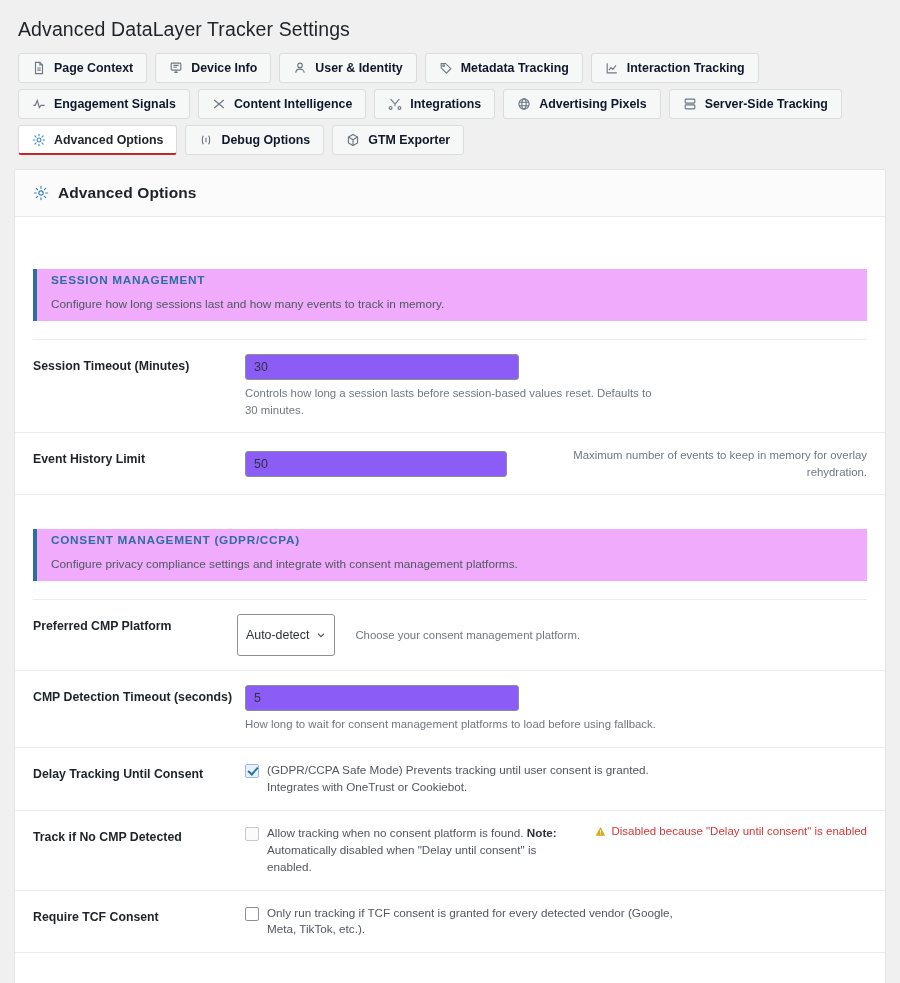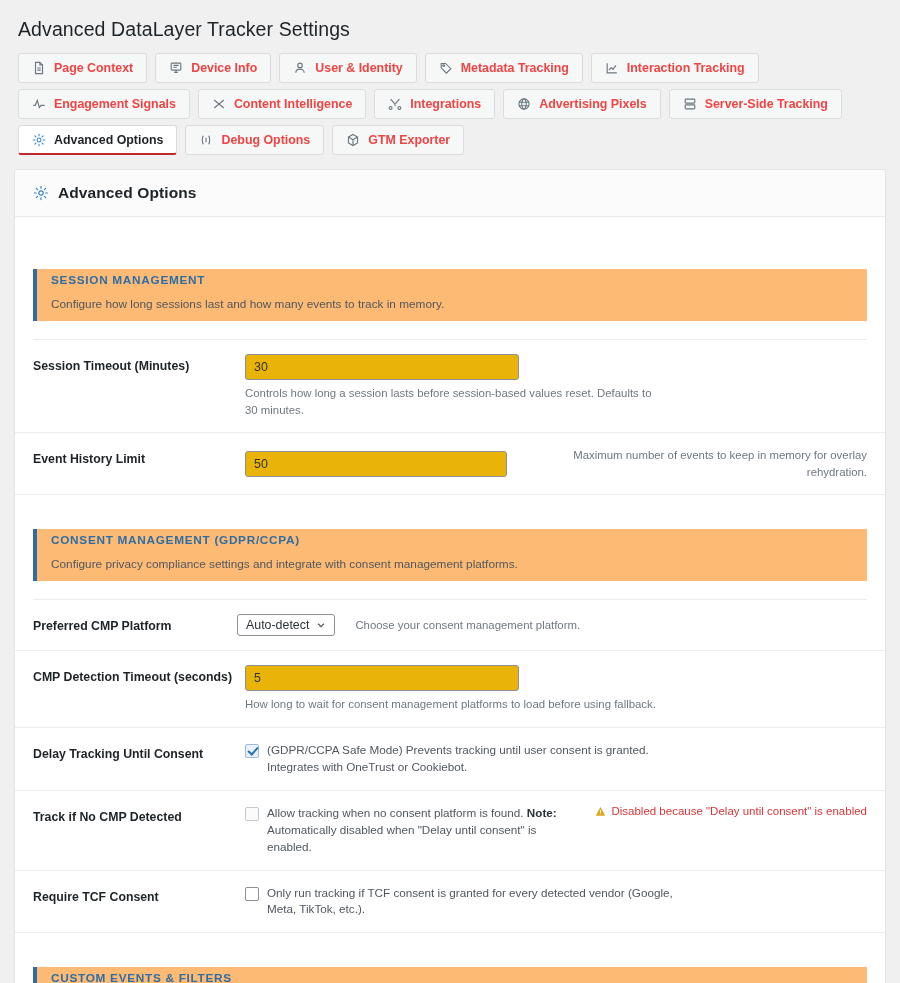--- a/index.html
+++ b/index.html
@@ -34,21 +34,21 @@
     display: flex;
     align-items: center;
     gap: 8px;
     background: #f6f7f7;
     border: 1px solid #dcdcde;
     border-radius: 3px;
     padding: 0 13px;
     height: 30px;
     font-size: 12.4px;
     font-weight: 600;
-    color: #ef4444;
+    color: #0f172a;
     white-space: nowrap;
     cursor: pointer;
     position: relative;
   }
   .tab.active {
     background: #ffffff;
     border-color: #dcdcde;
     border-bottom: 2px solid #c1272d;
     color: #1d2327;
   }
@@ -79,21 +79,21 @@
     letter-spacing: .1px;
   }
   .panel-head .hicon { color: #3582c4; display: flex; }
 
   .panel-body { padding: 0 0 0 0; }
 
   
   .section-banner {
     margin: 34px 18px 0 18px;
     border-left: 4px solid #2e6da4;
-    background: #fdba74;
+    background: #f0abfc;
     padding: 4px 0 10px 14px;
   }
   .section-banner.first { margin-top: 52px; }
   .section-banner .stitle {
     font-size: 11.8px;
     font-weight: 700;
     color: #2e6da4;
     letter-spacing: .7px;
   }
   .section-banner .sdesc {
@@ -123,21 +123,21 @@
     padding-top: 5px;
     line-height: 1.3;
   }
   .fctl { flex: 1; min-width: 0; }
 
   .txtinput {
     display: block;
     height: 26px;
     border: 1px solid #8c8f94;
     border-radius: 3px;
-    background: #eab308;
+    background: #8b5cf6;
     font-family: "Liberation Sans", sans-serif;
     font-size: 12.4px;
     color: #2c3338;
     padding: 0 8px;
     line-height: 24px;
     width: 274px;
   }
   .txtinput.wide { width: 274px; }
 
   .help {
@@ -147,21 +147,21 @@
     line-height: 1.45;
     max-width: 410px;
   }
   .inline-row { display: flex; align-items: center; gap: 20px; }
   .inline-row .help { margin-top: 0; max-width: none; text-align: right; }
 
   .selectbox {
     display: inline-flex;
     align-items: center;
     gap: 7px;
-    height: 22px;
+    height: 42px;
     border: 1px solid #8c8f94;
     border-radius: 3px;
     background: #fff;
     padding: 0 8px;
     font-size: 12.4px;
     color: #2c3338;
     cursor: pointer;
     margin-left: -8px;
   }
   .selectbox .chev { color: #50575e; display: flex; }

